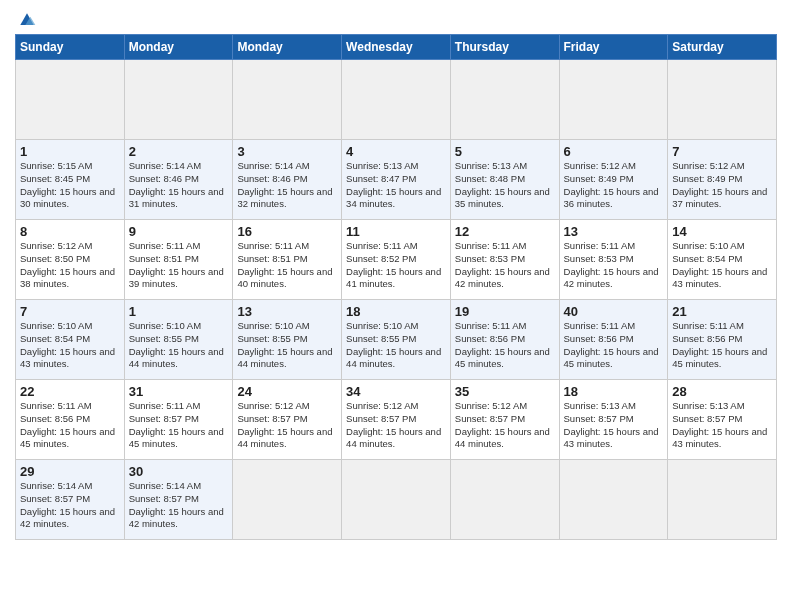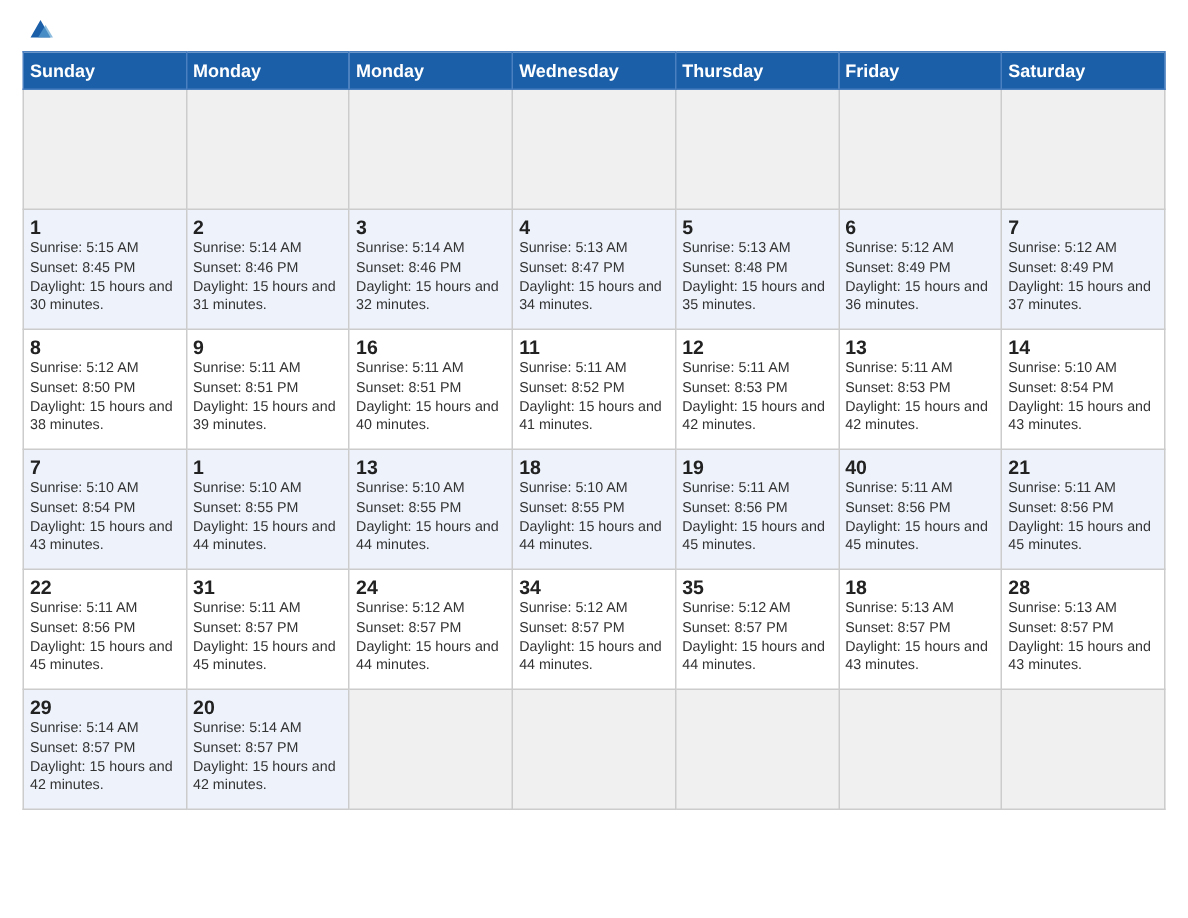--- a/index.html
+++ b/index.html
@@ -263,21 +263,21 @@
             <span class="day-num">28</span>
             <div class="day-info">Sunrise: 5:13 AM<br>Sunset: 8:57 PM<br>Daylight: 15 hours and 43 minutes.</div>
           </td>
         </tr>
         <tr>
           <td>
             <span class="day-num">29</span>
             <div class="day-info">Sunrise: 5:14 AM<br>Sunset: 8:57 PM<br>Daylight: 15 hours and 42 minutes.</div>
           </td>
           <td>
-            <span class="day-num">20</span>
+            <span class="day-num">30</span>
             <div class="day-info">Sunrise: 5:14 AM<br>Sunset: 8:57 PM<br>Daylight: 15 hours and 42 minutes.</div>
           </td>
           <td class="empty"></td>
           <td class="empty"></td>
           <td class="empty"></td>
           <td class="empty"></td>
           <td class="empty"></td>
         </tr>
       </tbody>
   </table>

